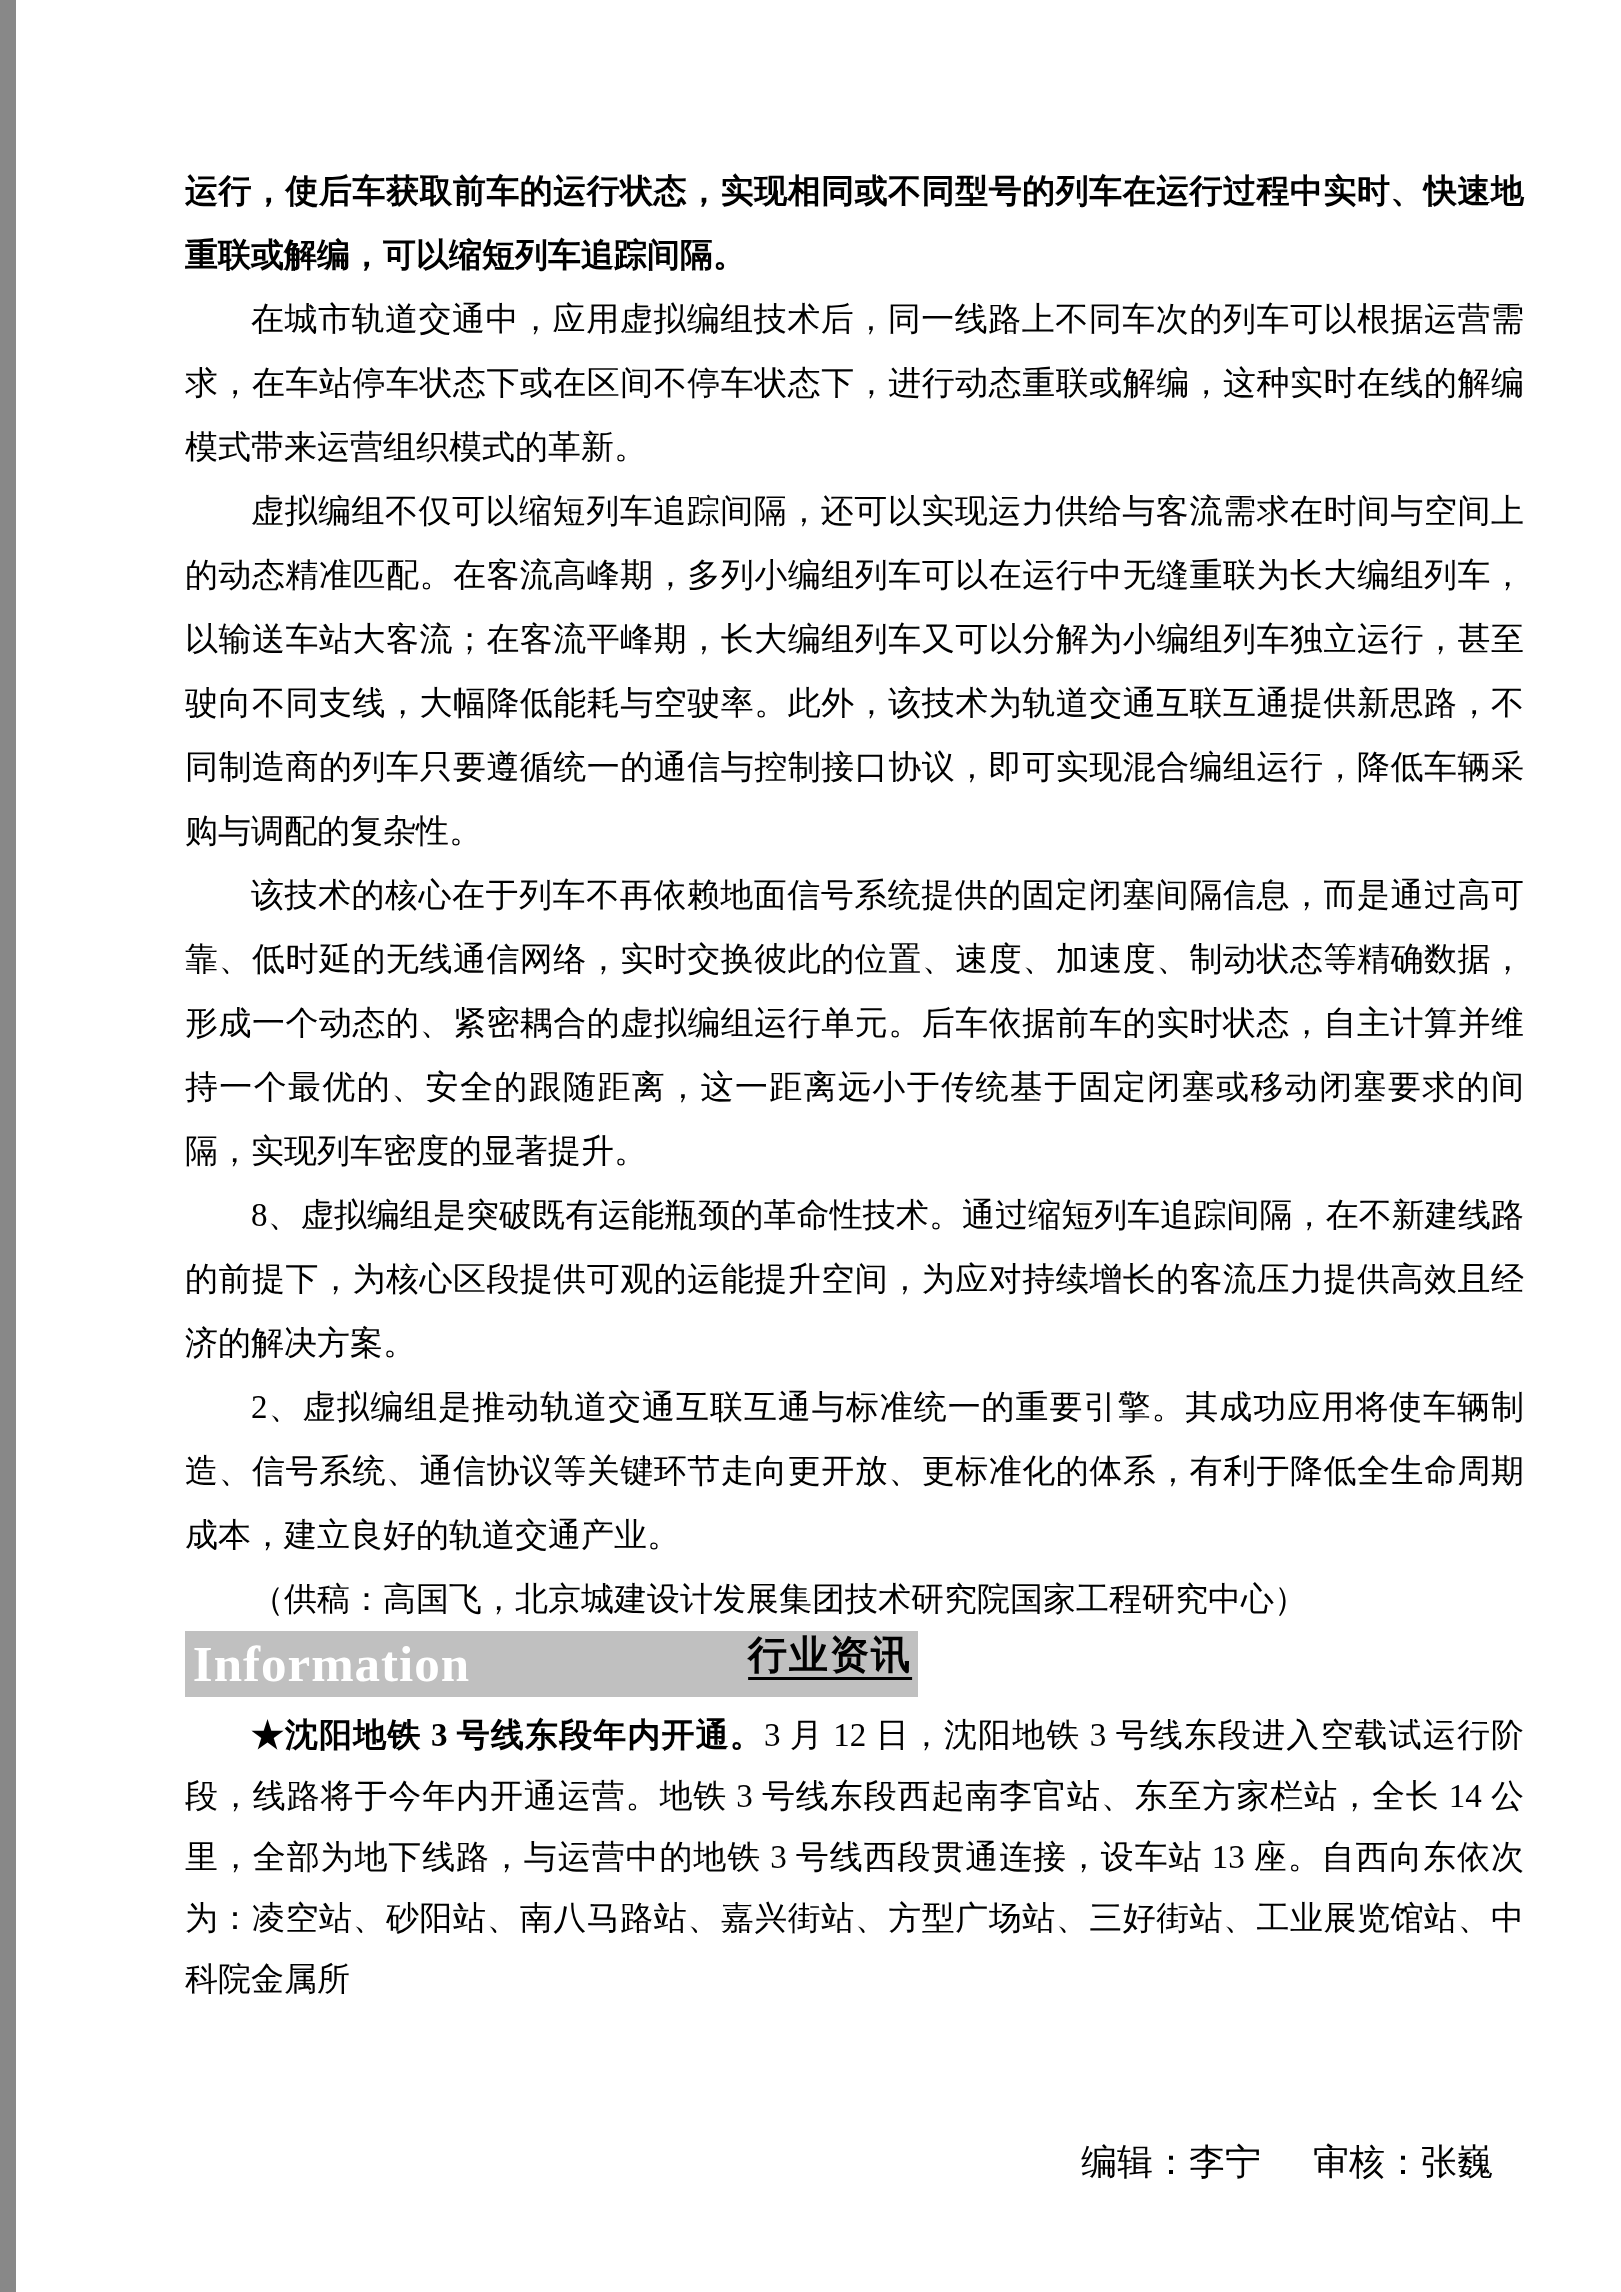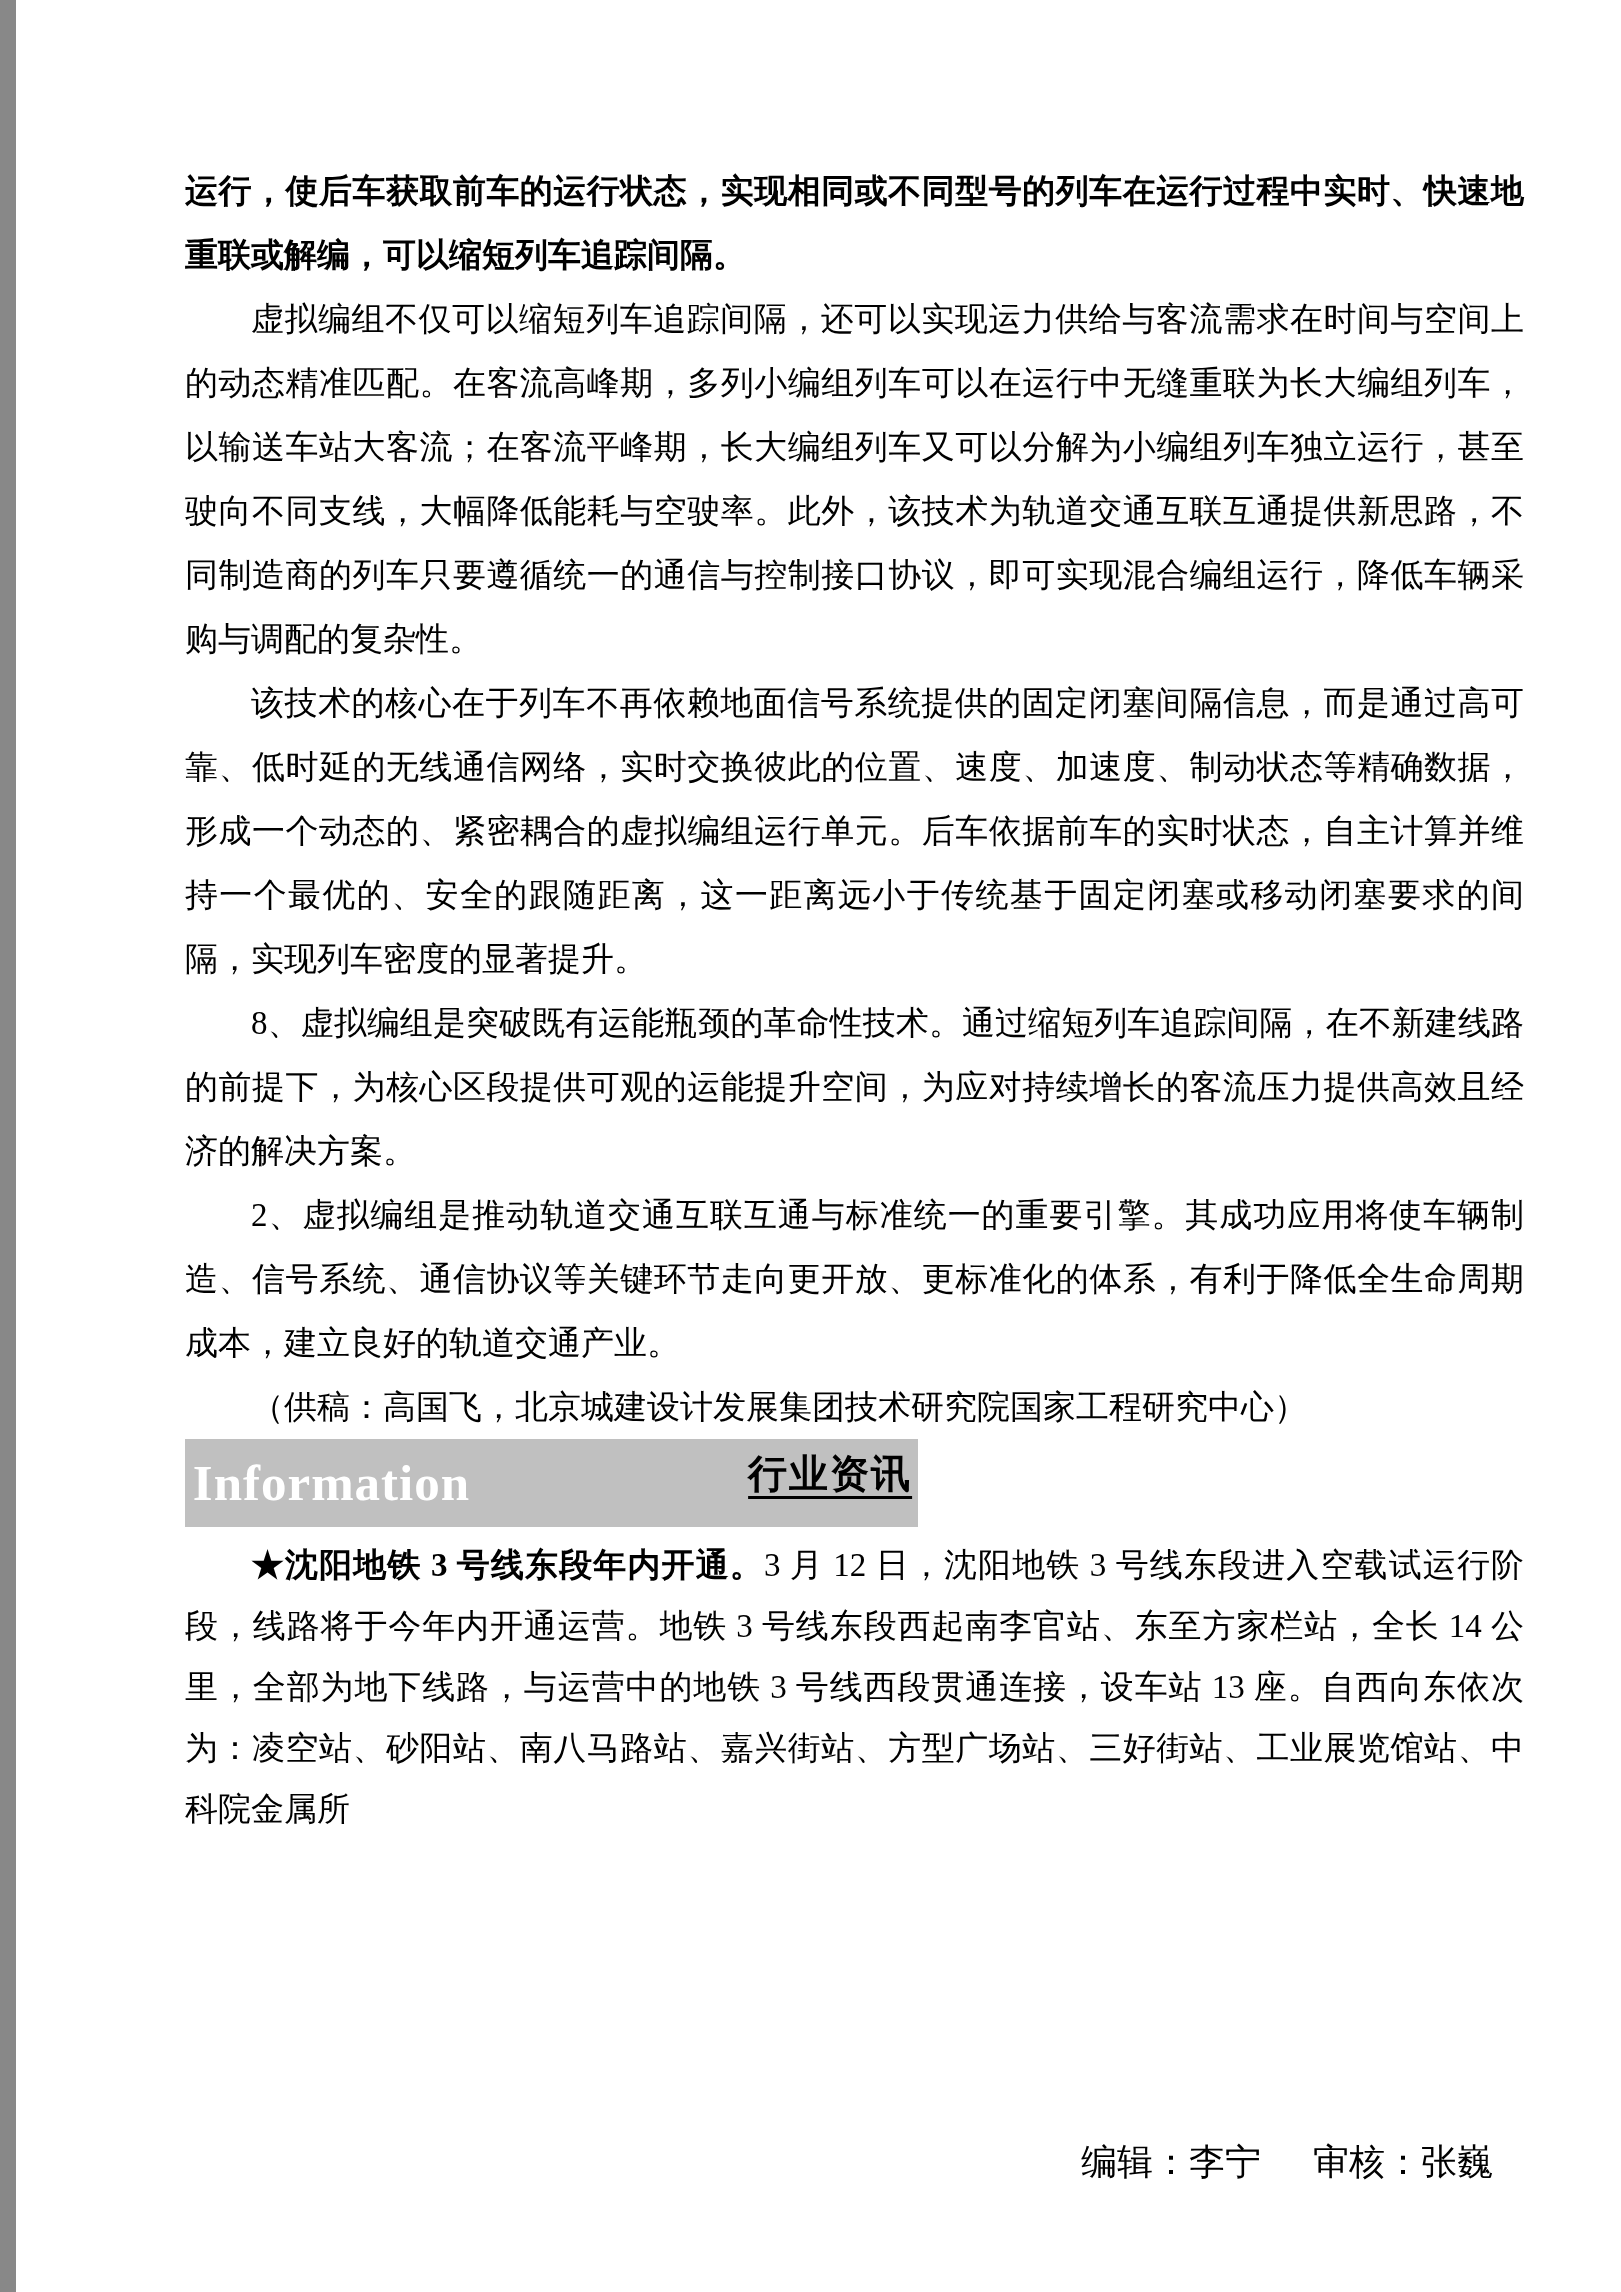--- a/index.html
+++ b/index.html
@@ -26,21 +26,21 @@
     line-height: 64px;
     text-align: justify;
   }
   .para { margin: 0; }
   .para.indent { text-indent: 2em; }
   .para.bold { font-weight: bold; }
   .para.news { line-height: 61px; }
   .para.news b { font-weight: bold; }
   .banner {
     width: 733px;
-    height: 88px;
+    height: 66px;
     margin-top: 0;
     margin-bottom: 7.8px;
     background: #c0c0c0;
     display: flex;
     align-items: center;
     justify-content: space-between;
     padding: 0 5.9px 0 7.8px;
     box-sizing: border-box;
   }
   .banner-en {
@@ -71,20 +71,21 @@
     white-space: nowrap;
   }
   .footer .footer-gap { margin-left: 43px; }
 </style>
 </head>
 <body>
 
 <div class="page">
   <div class="content">
     <p class="para bold">运行，使后车获取前车的运行状态，实现相同或不同型号的列车在运行过程中实时、快速地重联或解编，可以缩短列车追踪间隔。</p>
+    <p class="para indent">在城市轨道交通中，应用虚拟编组技术后，同一线路上不同车次的列车可以根据运营需求，在车站停车状态下或在区间不停车状态下，进行动态重联或解编，这种实时在线的解编模式带来运营组织模式的革新。</p>
     <p class="para indent">虚拟编组不仅可以缩短列车追踪间隔，还可以实现运力供给与客流需求在时间与空间上的动态精准匹配。在客流高峰期，多列小编组列车可以在运行中无缝重联为长大编组列车，以输送车站大客流；在客流平峰期，长大编组列车又可以分解为小编组列车独立运行，甚至驶向不同支线，大幅降低能耗与空驶率。此外，该技术为轨道交通互联互通提供新思路，不同制造商的列车只要遵循统一的通信与控制接口协议，即可实现混合编组运行，降低车辆采购与调配的复杂性。</p>
     <p class="para indent">该技术的核心在于列车不再依赖地面信号系统提供的固定闭塞间隔信息，而是通过高可靠、低时延的无线通信网络，实时交换彼此的位置、速度、加速度、制动状态等精确数据，形成一个动态的、紧密耦合的虚拟编组运行单元。后车依据前车的实时状态，自主计算并维持一个最优的、安全的跟随距离，这一距离远小于传统基于固定闭塞或移动闭塞要求的间隔，实现列车密度的显著提升。</p>
     <p class="para indent">8、虚拟编组是突破既有运能瓶颈的革命性技术。通过缩短列车追踪间隔，在不新建线路的前提下，为核心区段提供可观的运能提升空间，为应对持续增长的客流压力提供高效且经济的解决方案。</p>
     <p class="para indent">2、虚拟编组是推动轨道交通互联互通与标准统一的重要引擎。其成功应用将使车辆制造、信号系统、通信协议等关键环节走向更开放、更标准化的体系，有利于降低全生命周期成本，建立良好的轨道交通产业。</p>
     <p class="para indent">（供稿：高国飞，北京城建设计发展集团技术研究院国家工程研究中心）</p>
 
     <div class="banner">
       <span class="banner-en">Information</span>
       <span class="banner-zh">行业资讯</span>
     </div>

